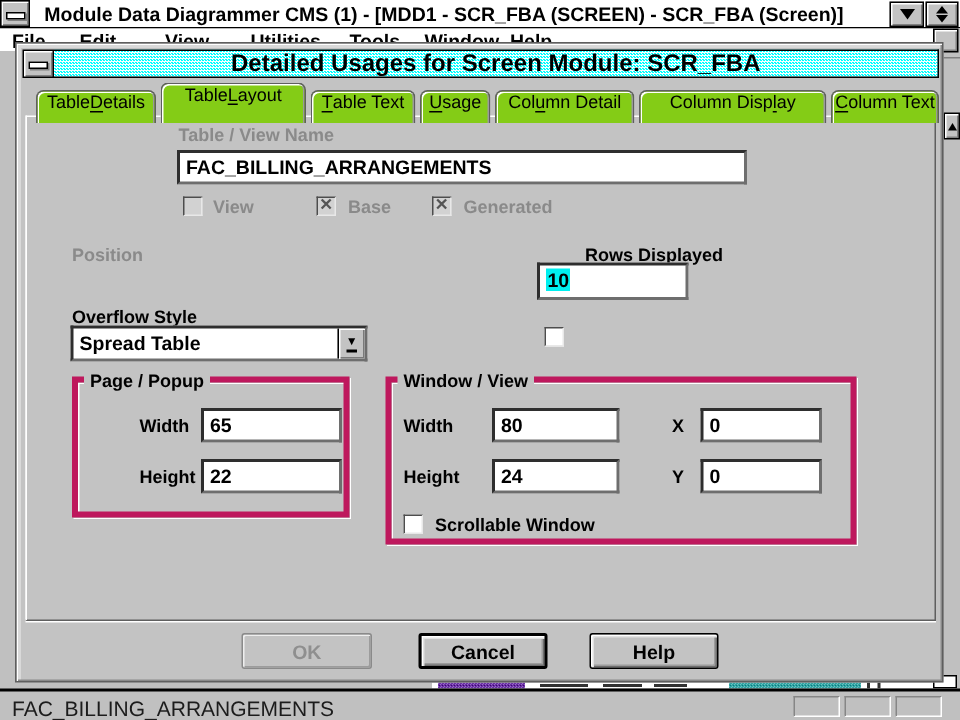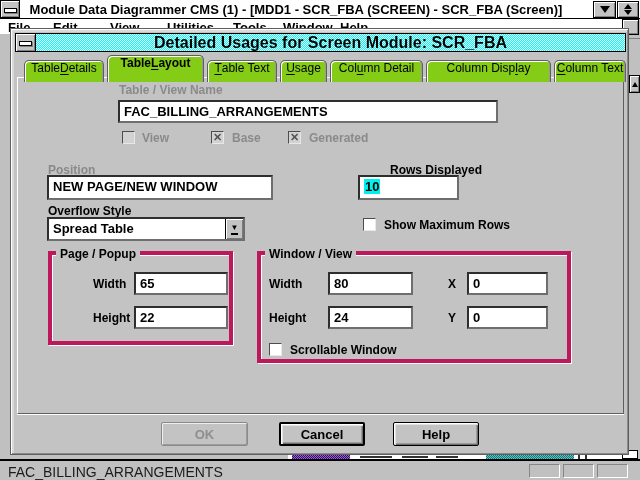--- a/index.html
+++ b/index.html
@@ -57,21 +57,21 @@
     background-image:repeating-conic-gradient(#00ffff 0% 25%, #f4ffff 0% 50%); background-size:2px 2px;
     display:flex; align-items:center; justify-content:center;
     font-weight:bold; font-size:16px; color:#000; }
 
   .tabs { left:13px; top:26px; height:27px; display:flex; gap:3px; align-items:flex-end; }
   .tab { height:22px; background:#84cc16; border:1px solid #5f5f5f; border-bottom:none;
     border-top-left-radius:5px; border-top-right-radius:5px;
     box-shadow: inset 1px 1px 0 #fff, inset -1px 0 0 #9a9a9a;
     display:flex; justify-content:center;
     font-size:12px; color:#000; z-index:1; }
-  .tab.active { height:27px; font-weight:bold; z-index:3; box-shadow: inset 1px 1px 0 #fff, inset -1px 0 0 #9a9a9a, 0 2px 0 #c3c3c3; }
+  .tab.active { height:27px; font-weight:normal; z-index:3; box-shadow: inset 1px 1px 0 #fff, inset -1px 0 0 #9a9a9a, 0 2px 0 #c3c3c3; }
   .tab u { text-underline-offset:2px; }
 
   .panel { left:6px; top:48px; width:607px; height:337px;
     border-top:1px solid #fff; border-left:1px solid #fff;
     border-right:1px solid #5f5f5f; border-bottom:1px solid #5f5f5f;
     box-shadow: 0 1px 0 #ffffff; }
 
   .lbl { position:absolute; font-size:12px; font-weight:bold; color:#000; white-space:nowrap; }
   .lbl.dis { color:#8a8a8a; }
   .field { position:absolute; background:#fff; border:2px solid; border-color:#2e2e2e #6e6e6e #6e6e6e #2e2e2e;
@@ -177,33 +177,31 @@
   <div class="field" style="left:107px;top:71px;width:380px;height:23px;">FAC_BILLING_ARRANGEMENTS</div>
 
   <span class="checkbox dis" style="left:111px;top:102px;"></span>
   <span class="lbl dis" style="left:131px;top:102px;">View</span>
   <span class="checkbox dis checked" style="left:200px;top:102px;">✕</span>
   <span class="lbl dis" style="left:221px;top:102px;">Base</span>
   <span class="checkbox dis checked" style="left:277px;top:102px;">✕</span>
   <span class="lbl dis" style="left:298px;top:102px;">Generated</span>
 
   <span class="lbl dis" style="left:37px;top:134px;">Position</span>
-  <div class="field" style="left:36px;top:146px;width:226px;height:25px;">NEW PAGE/NEW WINDOW</div>
   <span class="lbl" style="left:347px;top:134px;padding-left:32px;">Rows Displayed</span>
   <div class="field" style="left:347px;top:146px;width:101px;height:25px;"><span class="sel-cyan">10</span></div>
 
   <span class="lbl" style="left:37px;top:175px;">Overflow Style</span>
   <div class="combo" style="left:36px;top:188px;width:198px;height:24px;">
     <span class="combo-text">Spread Table</span>
     <span class="combo-btn">
         <span class="combo-glyph">▼</span>
       </span>
   </div>
   <span class="checkbox" style="left:352px;top:189px;"></span>
-  <span class="lbl" style="left:373px;top:189px;">Show Maximum Rows</span>
 
   <div class="group" style="left:37px;top:222px;width:185px;height:94px;">
     <span class="group-legend">Page / Popup</span>
   </div>
   <span class="lbl" style="left:82px;top:248px;">Width</span>
   <div class="field" style="left:123px;top:243px;width:94px;height:23px;">65</div>
   <span class="lbl" style="left:82px;top:282px;">Height</span>
   <div class="field" style="left:123px;top:277px;width:94px;height:23px;">22</div>
 
   <div class="group" style="left:246px;top:222px;width:314px;height:112px;text-align:right;">

